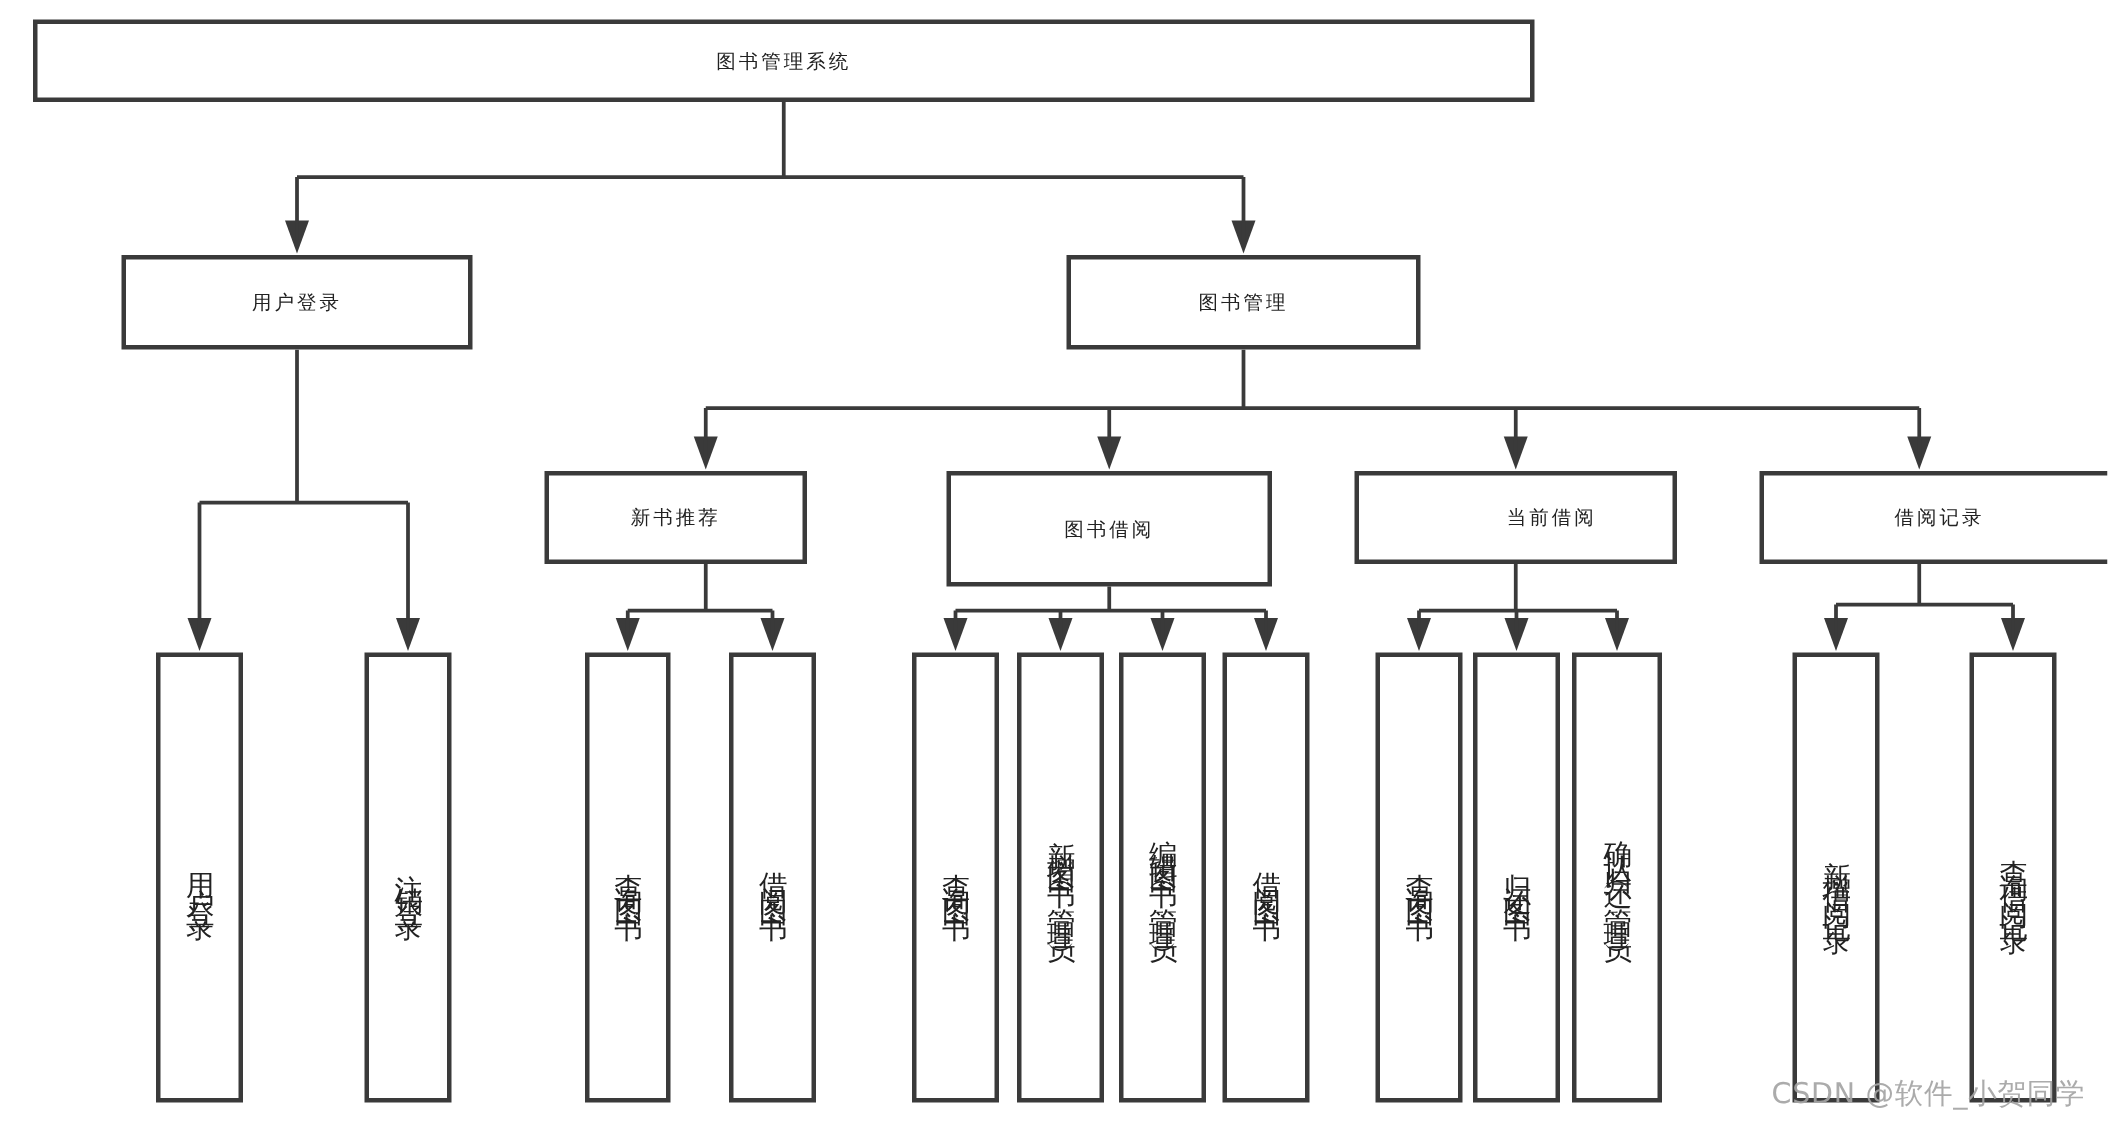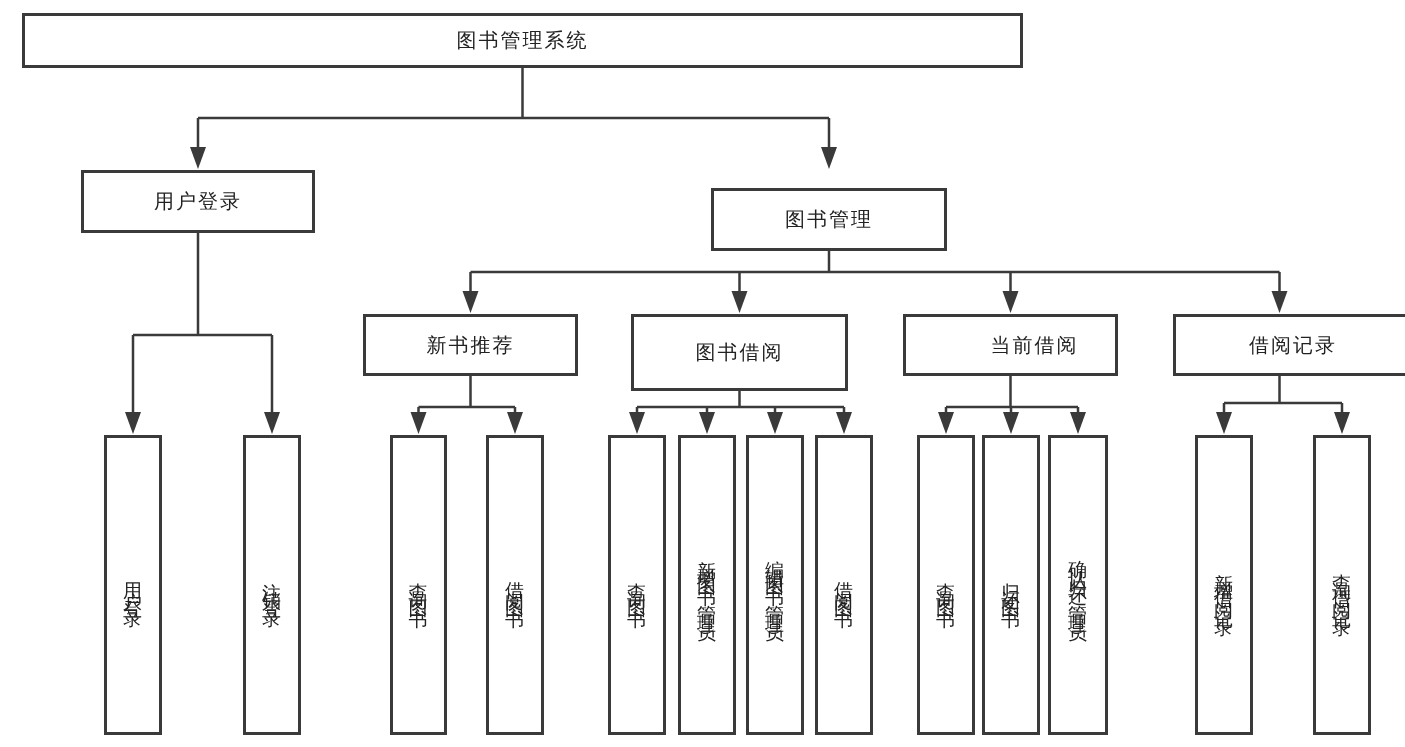--- a/index.html
+++ b/index.html
@@ -27,21 +27,21 @@
     position: absolute;
     box-sizing: border-box;
     background: #ffffff;
     border: 3px solid #3a3a3a;
     display: flex;
     align-items: center;
     justify-content: center;
     color: #222222;
   }
   .node.h span {
-    font-size: 20px;
+    font-size: 13px;
     letter-spacing: 2px;
     white-space: nowrap;
   }
   .node.v span {
     writing-mode: vertical-rl;
     text-orientation: mixed;
     font-size: 19px;
     letter-spacing: 9px;
     line-height: 1;
     white-space: nowrap;
@@ -81,24 +81,24 @@
       <path d="M 1334 412 L 1350 412 L 1342 434 Z" fill="#3a3a3a"></path>
       <path d="M 522.5 68 V 118 M 198 118 H 829 M 198 118 V 160 M 829 118 V 160 M 198 233 V 335 M 133 335 H 272 M 133 335 V 425 M 272 335 V 425 M 829 233 V 272 M 470.5 272 H 1279.5 M 470.5 272 V 304 M 739.5 272 V 304 M 1010.5 272 V 304 M 1279.5 272 V 304 M 470.5 376 V 407 M 418.5 407 H 515 M 418.5 407 V 425 M 515 407 V 425 M 739.5 376 V 407 M 637 407 H 844 M 637 407 V 425 M 707 407 V 425 M 775 407 V 425 M 844 407 V 425 M 1010.5 376 V 407 M 946 407 H 1078 M 946 407 V 425 M 1011 407 V 425 M 1078 407 V 425 M 1279.5 376 V 403 M 1224 403 H 1342 M 1224 403 V 425 M 1342 403 V 425" stroke="#3a3a3a" stroke-width="2.5" fill="none"></path>
     </svg>
   <div id="nodes">
       <div class="node h" style="left: 22px; top: 13px; width: 1001px; height: 55px;">
         <span>图书管理系统</span>
       </div>
       <div class="node h" style="left: 81px; top: 170px; width: 234px; height: 63px;">
         <span>用户登录</span>
       </div>
-      <div class="node h" style="left: 711px; top: 170px; width: 236px; height: 63px; margin-top: 18px;">
+      <div class="node h" style="left: 711px; top: 170px; width: 236px; height: 63px;">
         <span>图书管理</span>
       </div>
-      <div class="node h" style="left: 363px; top: 314px; width: 215px; height: 62px;">
+      <div class="node h" style="left: 363px; top: 314px; width: 175px; height: 62px;">
         <span>新书推荐</span>
       </div>
       <div class="node h" style="left: 631px; top: 314px; width: 217px; height: 77px;">
         <span>图书借阅</span>
       </div>
       <div class="node h" style="left: 903px; top: 314px; width: 215px; height: 62px; padding-left: 48px;">
         <span>当前借阅</span>
       </div>
       <div class="node h" style="left: 1173px; top: 314px; width: 240px; height: 62px;">
         <span>借阅记录</span>
@@ -136,13 +136,14 @@
       <div class="node v" style="left: 1048px; top: 435px; width: 60px; height: 300px;">
         <span>确认归还（管理员）</span>
       </div>
       <div class="node v" style="left: 1195px; top: 435px; width: 58px; height: 300px;">
         <span>新增借阅记录</span>
       </div>
       <div class="node v" style="left: 1313px; top: 435px; width: 58px; height: 300px;">
         <span>查询借阅记录</span>
       </div>
     </div>
+  <div id="watermark" style="left: 1181px; top: 716px;">CSDN @软件_小贺同学</div>
 </div>
 
 </body></html>

